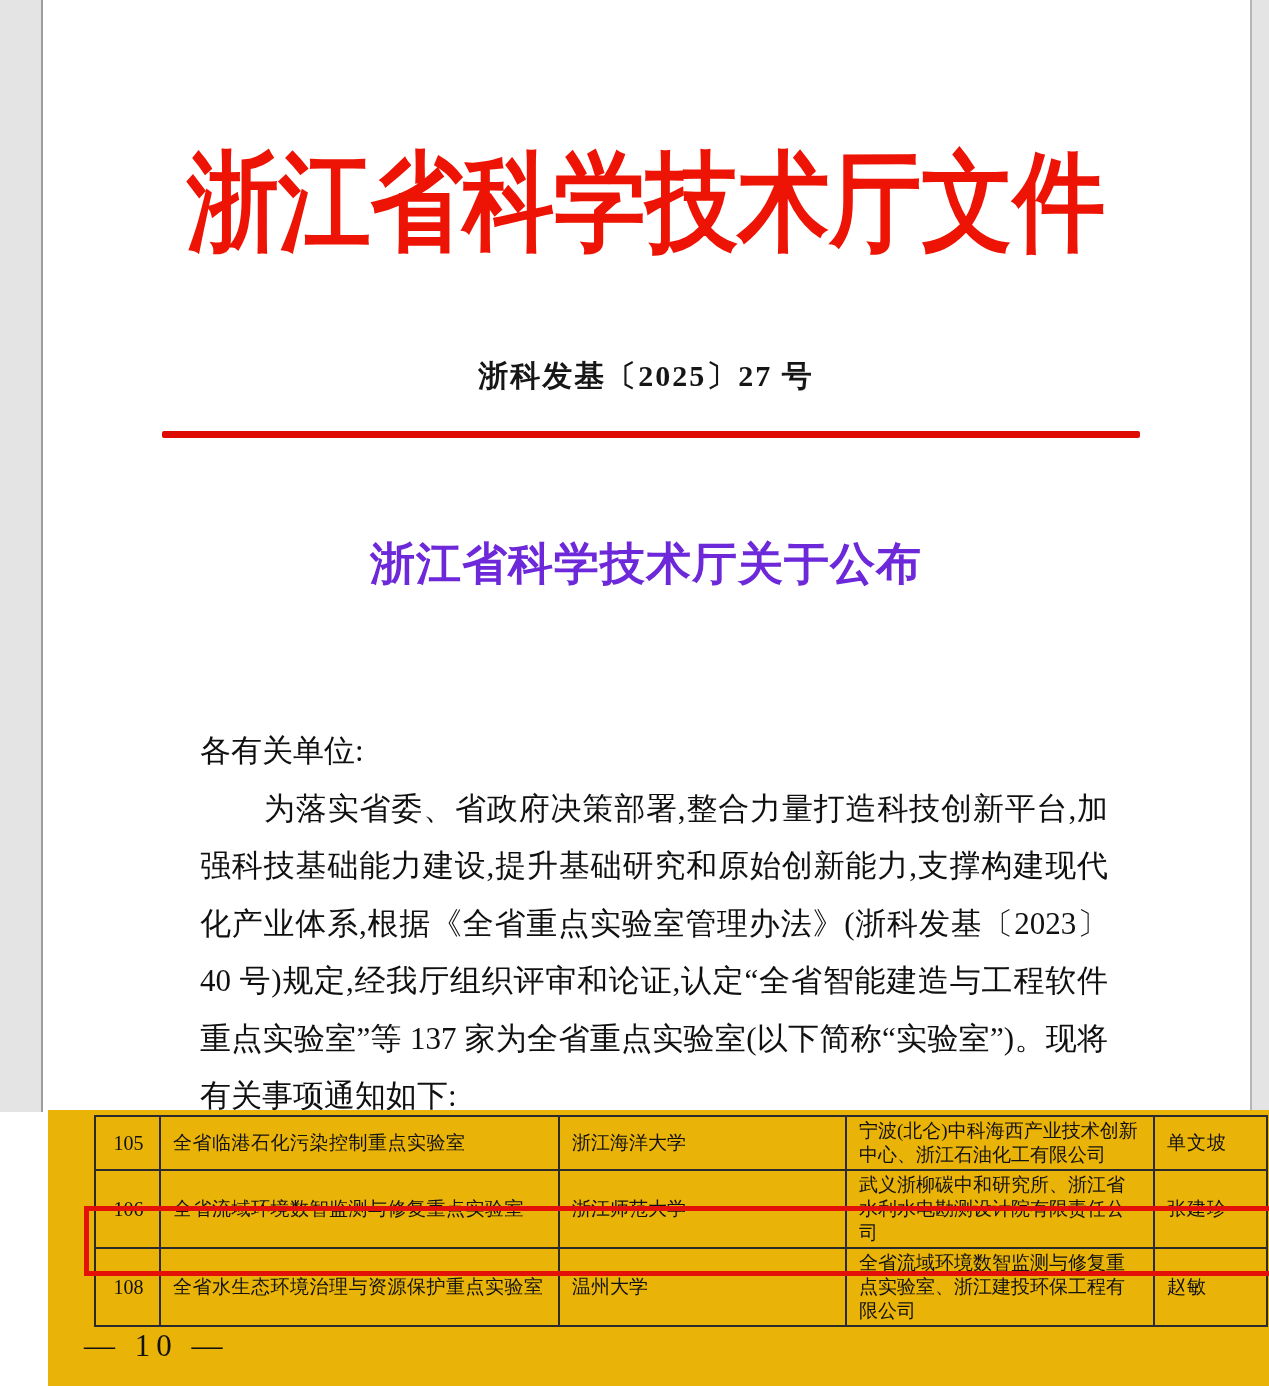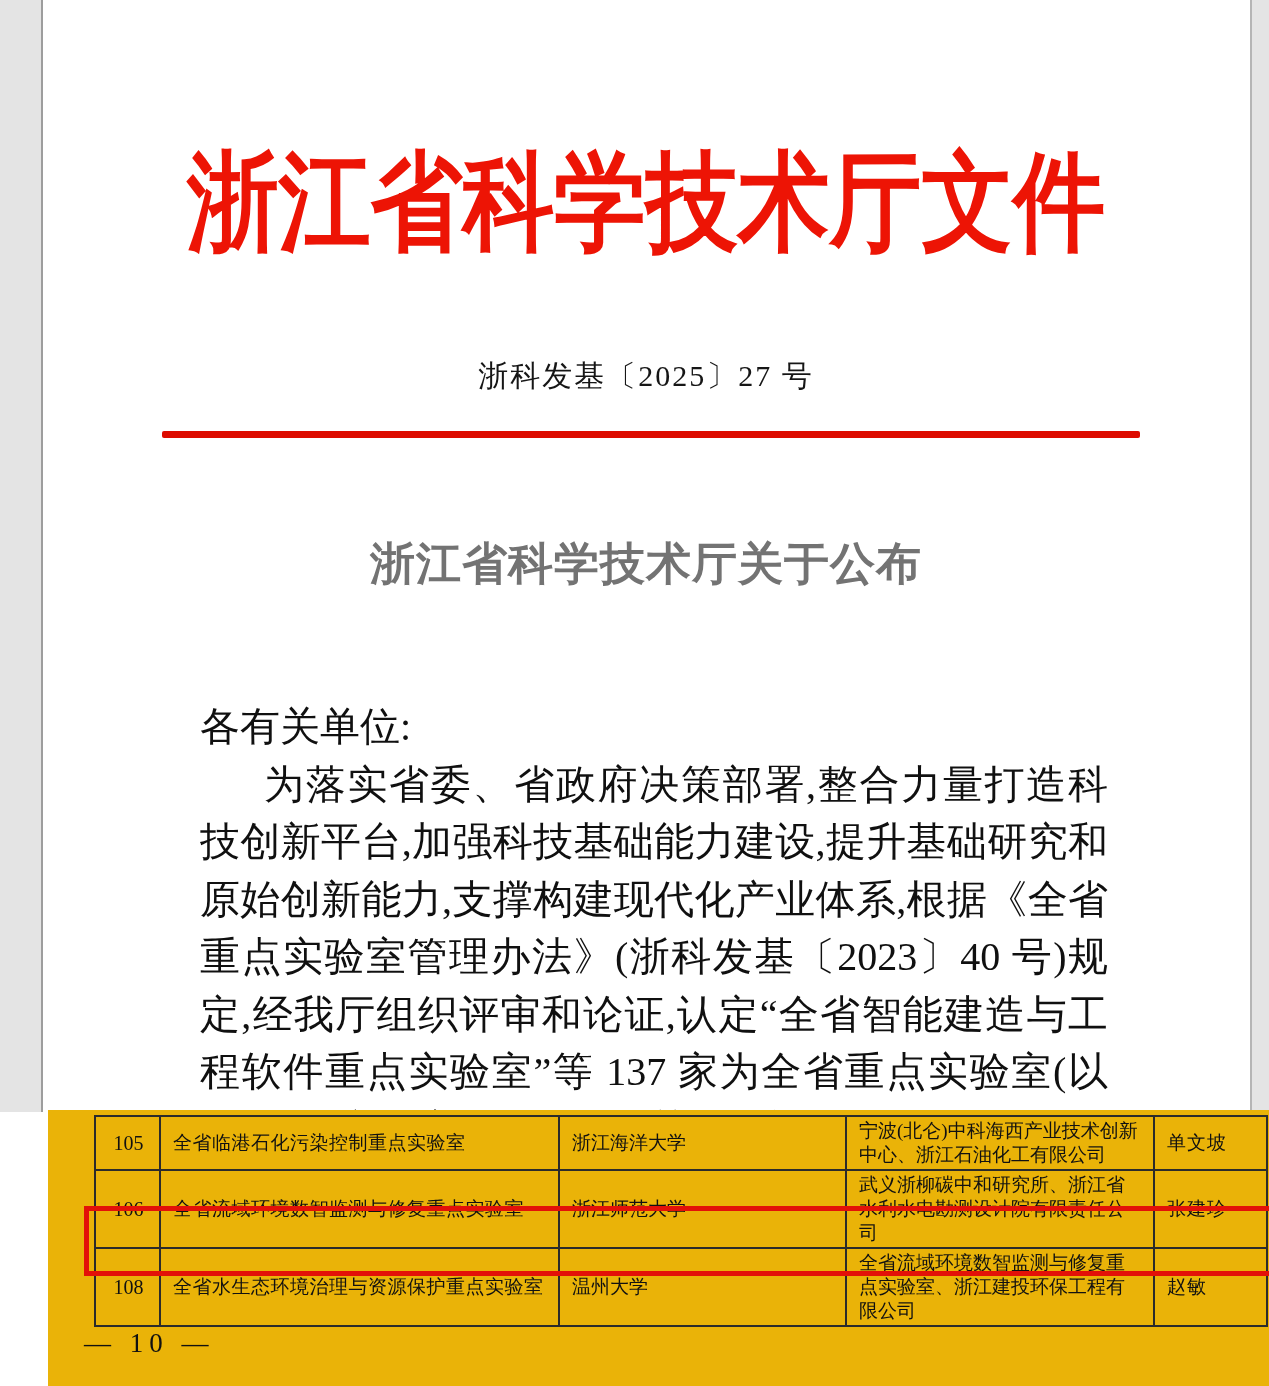--- a/index.html
+++ b/index.html
@@ -25,36 +25,36 @@
 
   .doc-header-title{
     position:absolute;left:45px;width:1202px;top:138px;
     text-align:center;font-size:108px;font-weight:700;line-height:130px;
     color:var(--accent_red);
     transform:scaleX(0.85);transform-origin:center;
     white-space:nowrap;
   }
   .doc-number{
     position:absolute;left:45px;width:1202px;top:356px;
-    text-align:center;font-size:30px;letter-spacing:2px;font-weight:400;
+    text-align:center;font-size:30px;letter-spacing:2px;font-weight:700;
   }
   .red-rule{
     position:absolute;left:162px;top:431px;width:978px;height:7px;
     background:var(--rule_red);border-radius:2px;
   }
   .notice-title{
     position:absolute;left:45px;width:1202px;text-align:center;
-    font-weight:700;font-size:45px;white-space:nowrap;color:#737373;
+    font-weight:700;font-size:45px;white-space:nowrap;color:#6d28d9;
   }
   .notice-title.l1{top:534px;letter-spacing:1px;}
   .notice-title.l2{top:606px;}
 
   .body-block{
-    position:absolute;left:200px;top:698px;width:908px;
-    font-size:40px;line-height:57.5px;text-align:justify;
+    position:absolute;left:200px;top:722px;width:908px;
+    font-size:31px;line-height:57.5px;text-align:justify;
     color:#101010;
   }
   .body-block .salutation{text-align:left;}
   .body-block .para{text-indent:64px;}
 
   .table-band{
     position:absolute;left:12px;top:1110px;width:1269px;height:276px;
     background:#eab308;
     margin-left:36px;
   }
@@ -74,21 +74,21 @@
   td.c-partners{line-height:25px;}
   td.c-director{letter-spacing:1px;}
 
   .highlight-box{
     position:absolute;left:36px;top:96px;width:1196px;height:70px;
     border:5px solid var(--highlight_red);
     pointer-events:none;
   }
   .page-number{
     position:absolute;left:84px;top:1328px;
-    font-size:27px;letter-spacing:6px;color:#111;
+    font-size:31px;letter-spacing:6px;color:#111;
   }
 </style>
 </head>
 <body>
 
 <div class="stage">
 
   <div class="gray-strip left"></div>
   <div class="gray-strip right"></div>
 

